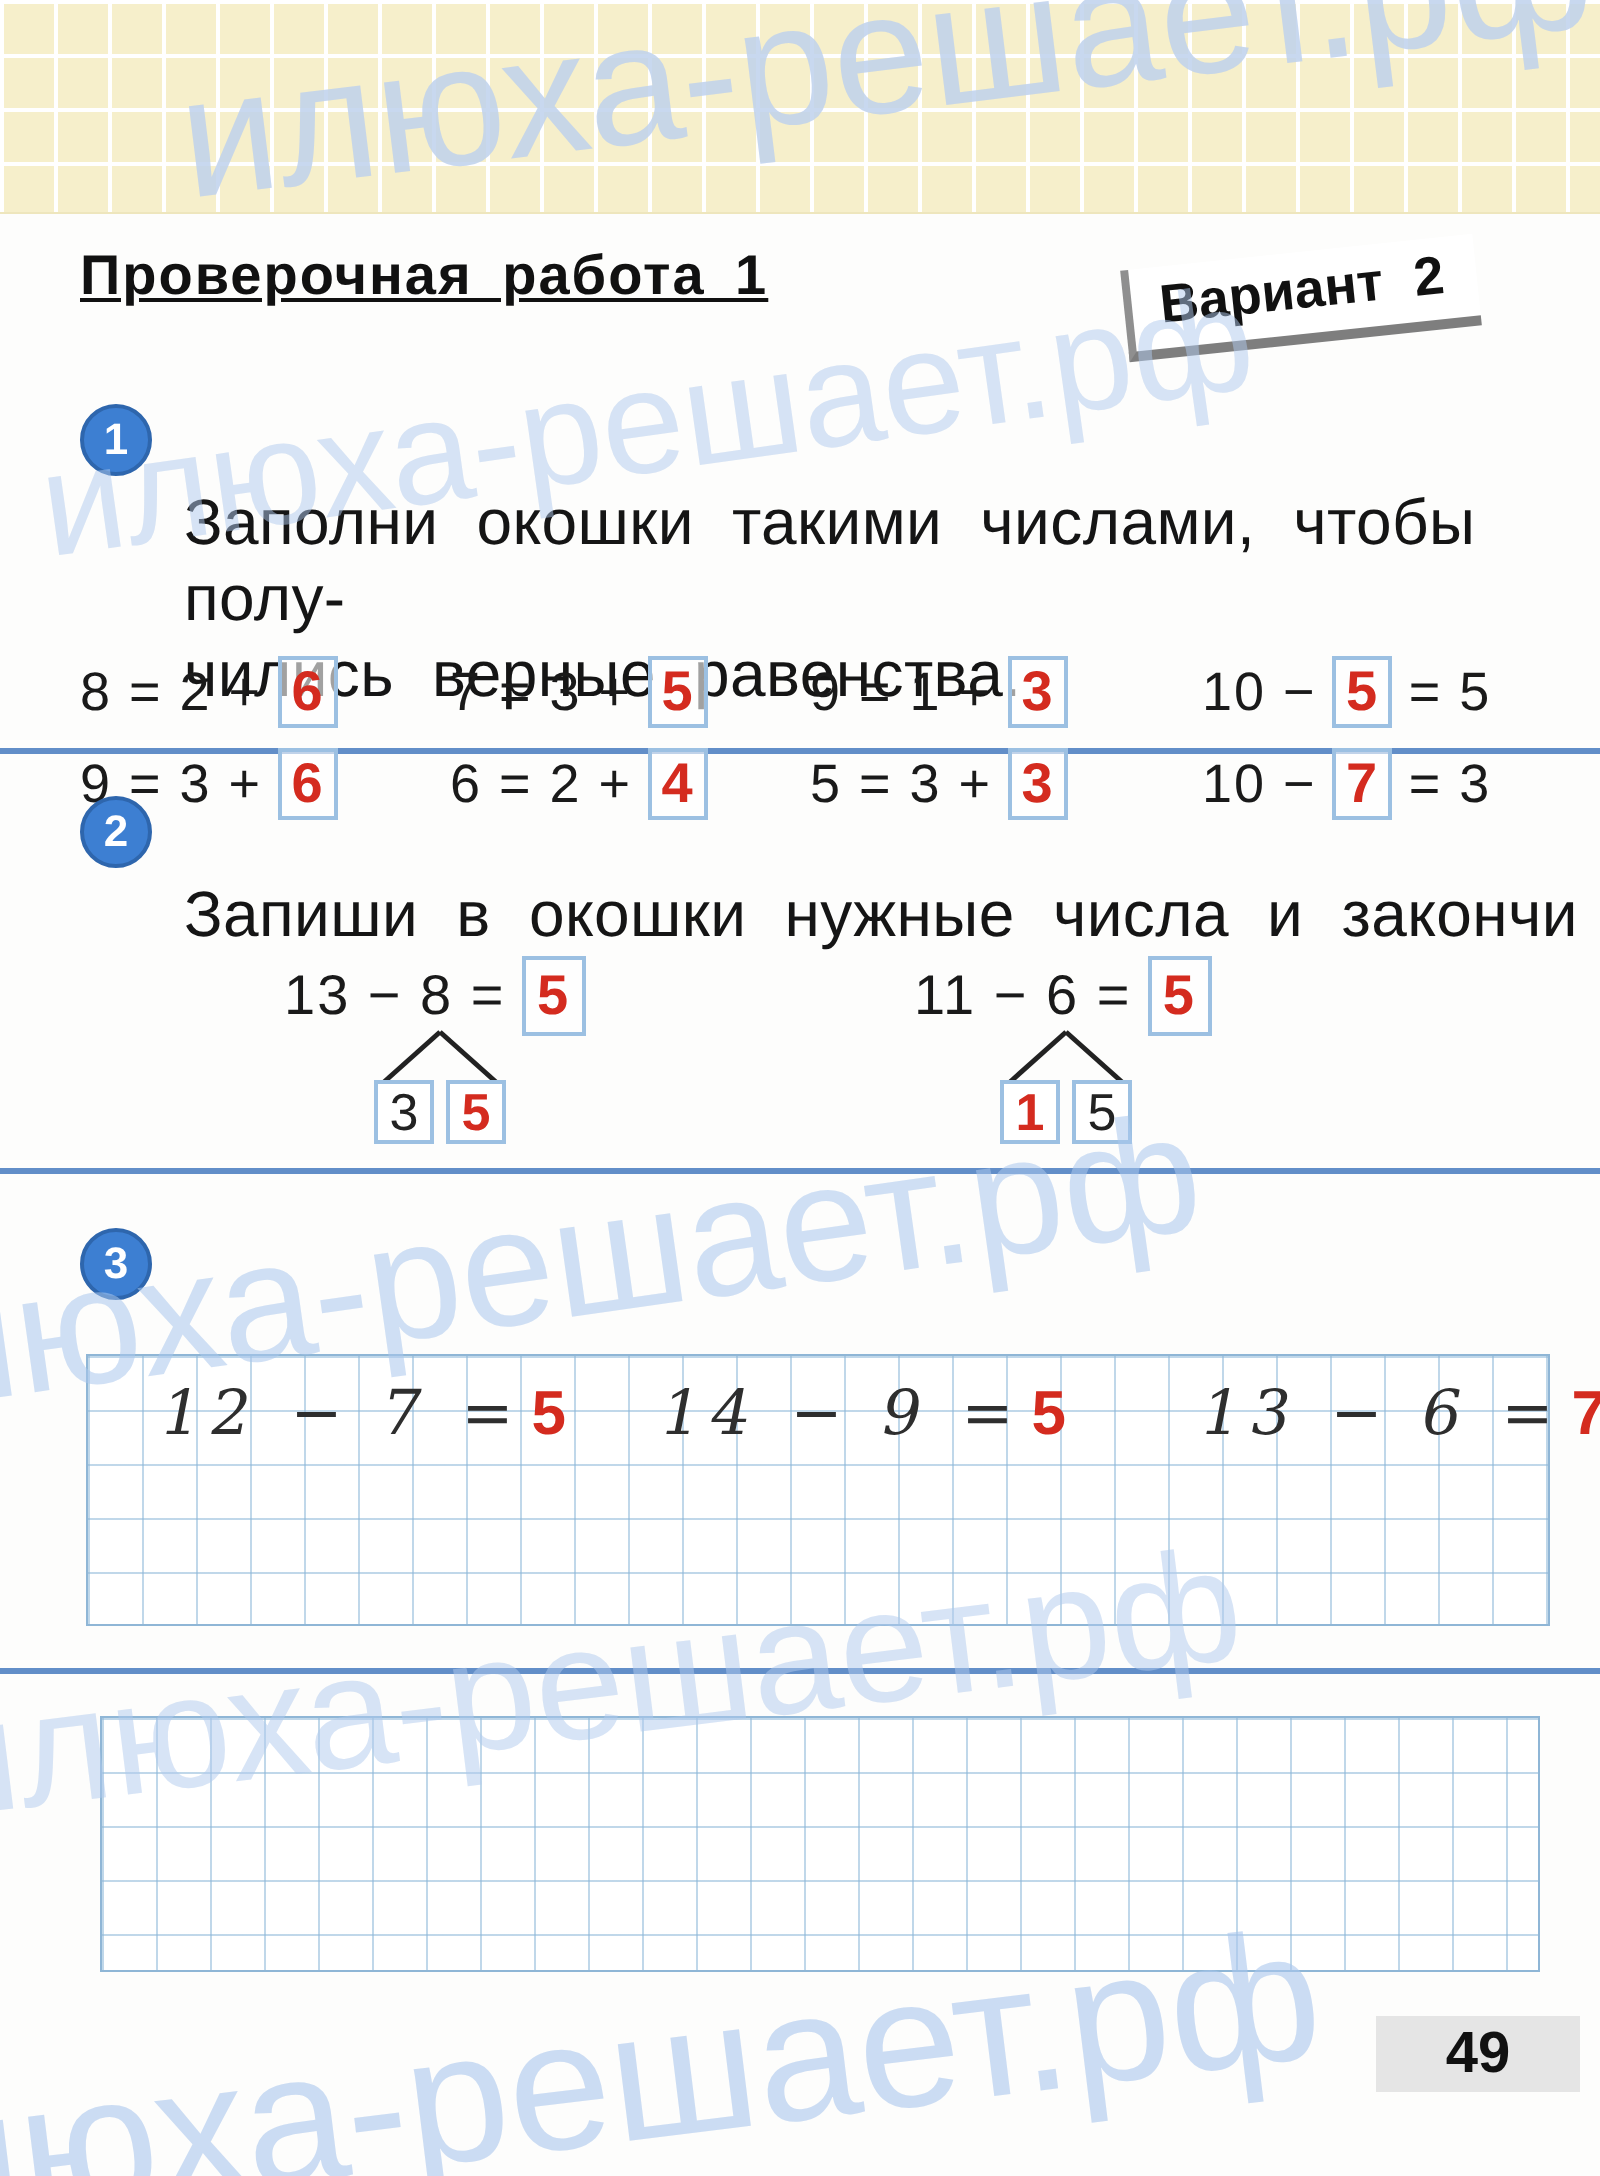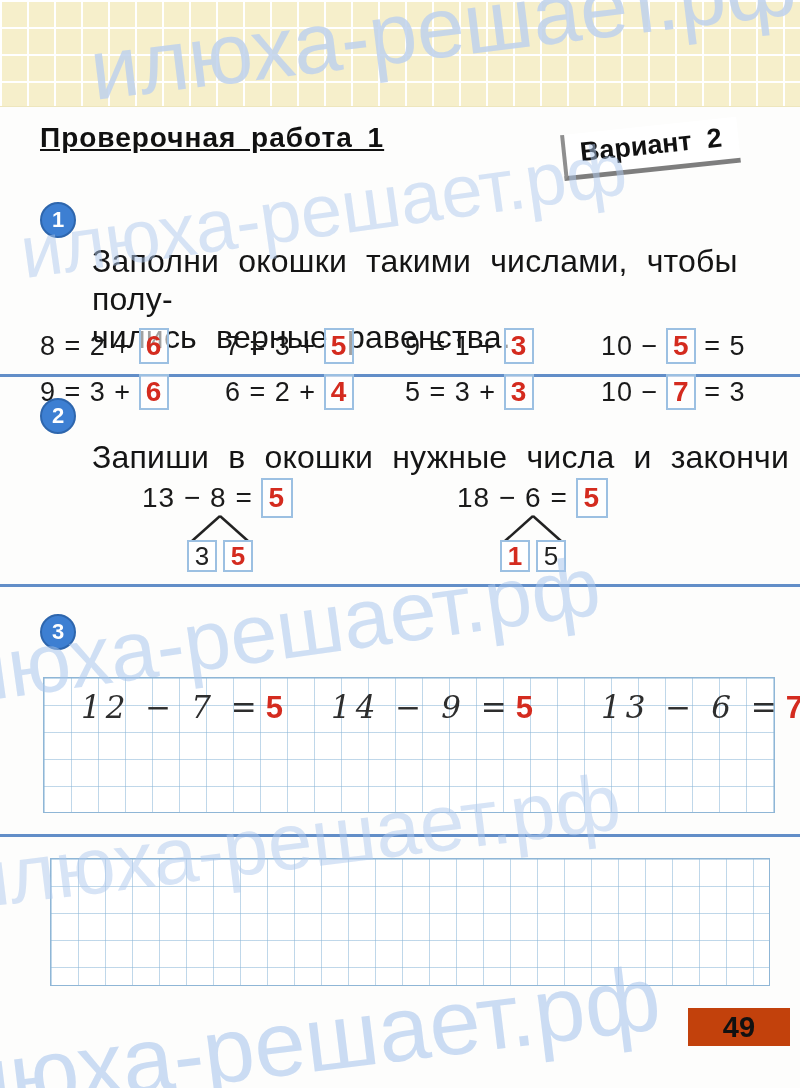--- a/index.html
+++ b/index.html
@@ -82,21 +82,21 @@
   .hw{font-family:"DejaVu Serif",serif;font-style:italic;font-size:31px;
       letter-spacing:5px;color:#2e2e2e;}
   .hw-ans{font-family:"Liberation Sans",sans-serif;font-style:normal;font-weight:bold;
       font-size:31px;color:#d42b1f;margin-left:4px;letter-spacing:0;}
 
   
   .empty-grid{left:50px;top:858px;width:720px;height:128px;}
 
   
   .pagenum{position:absolute;left:688px;top:1008px;width:102px;height:38px;
-     background:#c2410c;display:flex;align-items:center;justify-content:center;
+     background:#e5e5e5;display:flex;align-items:center;justify-content:center;
      font-size:29px;font-weight:bold;color:#111;}
 </style>
 </head>
 <body>
 
 <div class="page">
 
   <div class="top-band"></div>
 
   <div class="wm wm1">илюха-решает.рф</div>
@@ -184,21 +184,21 @@
           </svg>
           <div class="tree-boxes">
             <span class="sbox blk">3</span>
             <span class="sbox red">5</span>
           </div>
         </div>
       </div>
 
       <div class="p2 p2b">
         <div class="eq">
-          <span class="pre">18 − 6 =</span>
+          <span class="pre">11 − 6 =</span>
           <span class="abox red" style="height:40px;min-width:32px;">5</span>
         </div>
         <div class="tree">
           <svg width="84" height="28">
             <line x1="42" y1="2" x2="14" y2="27" stroke="#222" stroke-width="2.5"></line>
             <line x1="42" y1="2" x2="70" y2="27" stroke="#222" stroke-width="2.5"></line>
           </svg>
           <div class="tree-boxes">
             <span class="sbox red">1</span>
             <span class="sbox blk">5</span>

